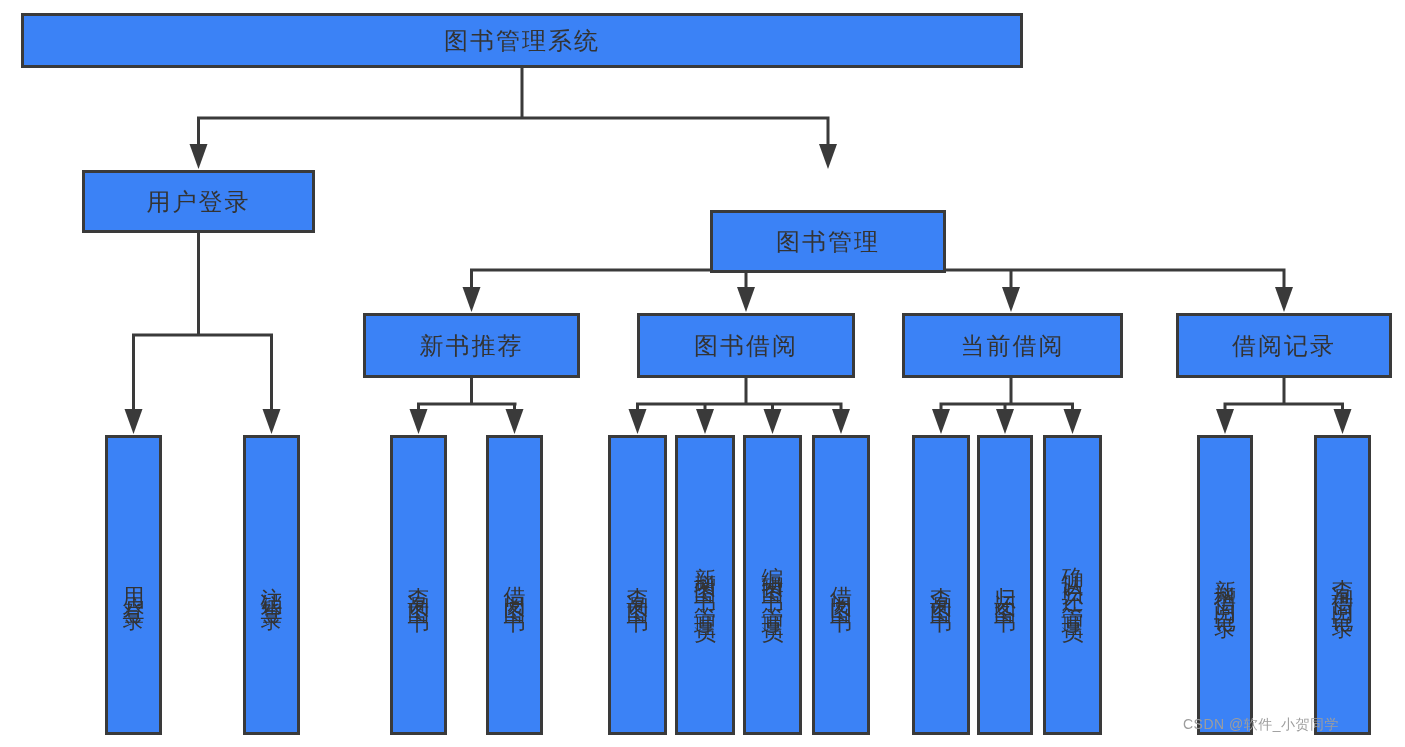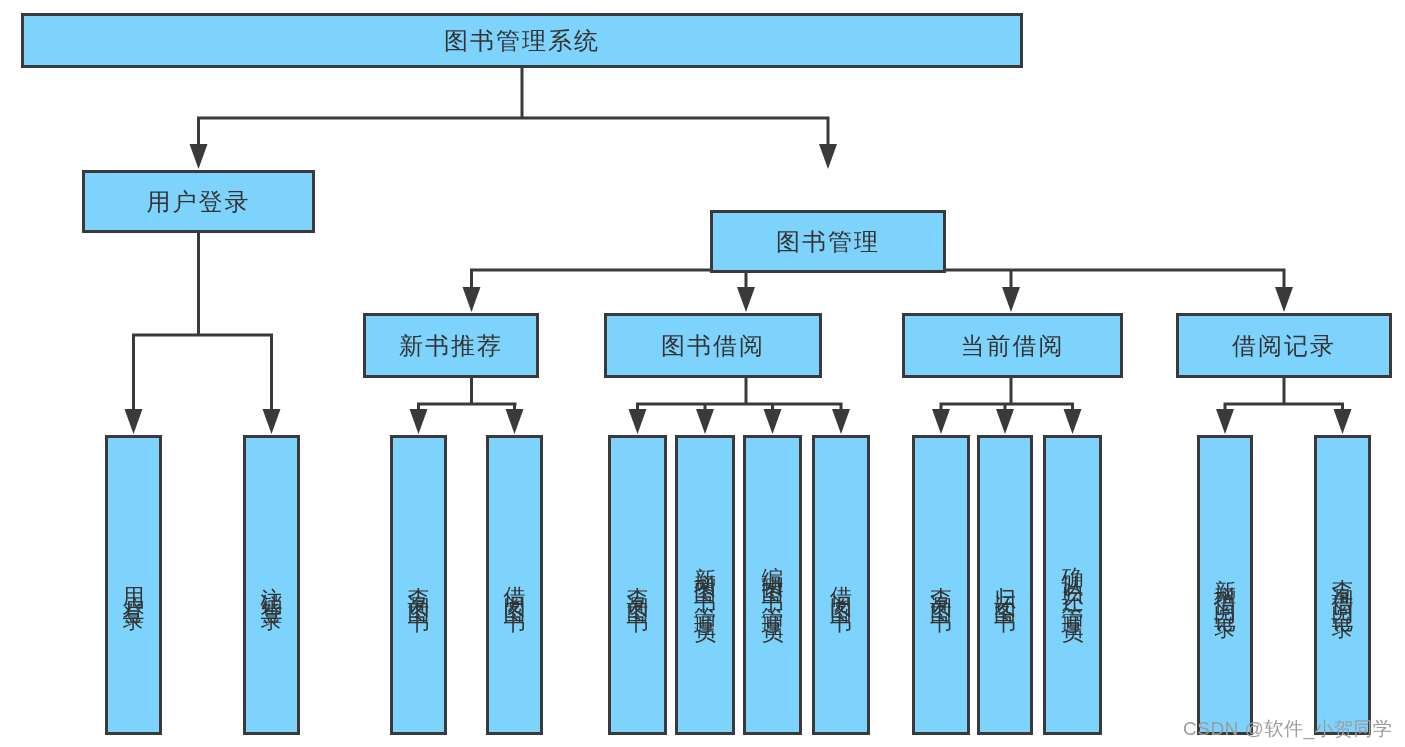--- a/index.html
+++ b/index.html
@@ -20,21 +20,21 @@
     position: absolute;
     left: 0;
     top: 0;
     width: 1405px;
     height: 747px;
   }
   .node {
     position: absolute;
     box-sizing: border-box;
     border: 3px solid #3a3a3a;
-    background: #7dd3fc;
+    background: #3b82f6;
     display: flex;
     align-items: center;
     justify-content: center;
   }
   .node .hlabel {
     font-size: 24px;
     letter-spacing: 2px;
     line-height: 1;
     white-space: nowrap;
     color: #333333;
@@ -57,21 +57,21 @@
     height: 65px;
   }
   .leaf {
     top: 435px;
     height: 300px;
   }
   #watermark {
     position: absolute;
     left: 1183px;
     top: 716px;
-    font-size: 19px;
+    font-size: 14px;
     letter-spacing: 0.5px;
     color: #9d9d9d;
     white-space: nowrap;
   }
 </style>
 </head>
 <body>
 
 <div id="canvas">
 
@@ -113,24 +113,24 @@
     <span class="hlabel">图书管理系统</span>
   </div>
 
   <div class="node lvl2" style="left:82px; width:233px;">
     <span class="hlabel">用户登录</span>
   </div>
   <div class="node lvl2" style="left:710px; width:236px;margin-top:40px;">
     <span class="hlabel">图书管理</span>
   </div>
 
-  <div class="node lvl3" style="left:363px; width:176px;">
+  <div class="node lvl3" style="left:363px; width:217px;">
     <span class="hlabel">新书推荐</span>
   </div>
-  <div class="node lvl3" style="left:604px; width:218px;">
+  <div class="node lvl3" style="left:637px; width:218px;">
     <span class="hlabel">图书借阅</span>
   </div>
   <div class="node lvl3" style="left:902px; width:221px;">
     <span class="hlabel">当前借阅</span>
   </div>
   <div class="node lvl3" style="left:1176px; width:216px;">
     <span class="hlabel">借阅记录</span>
   </div>
 
   <div class="node leaf" style="left:105px; width:57px;">

